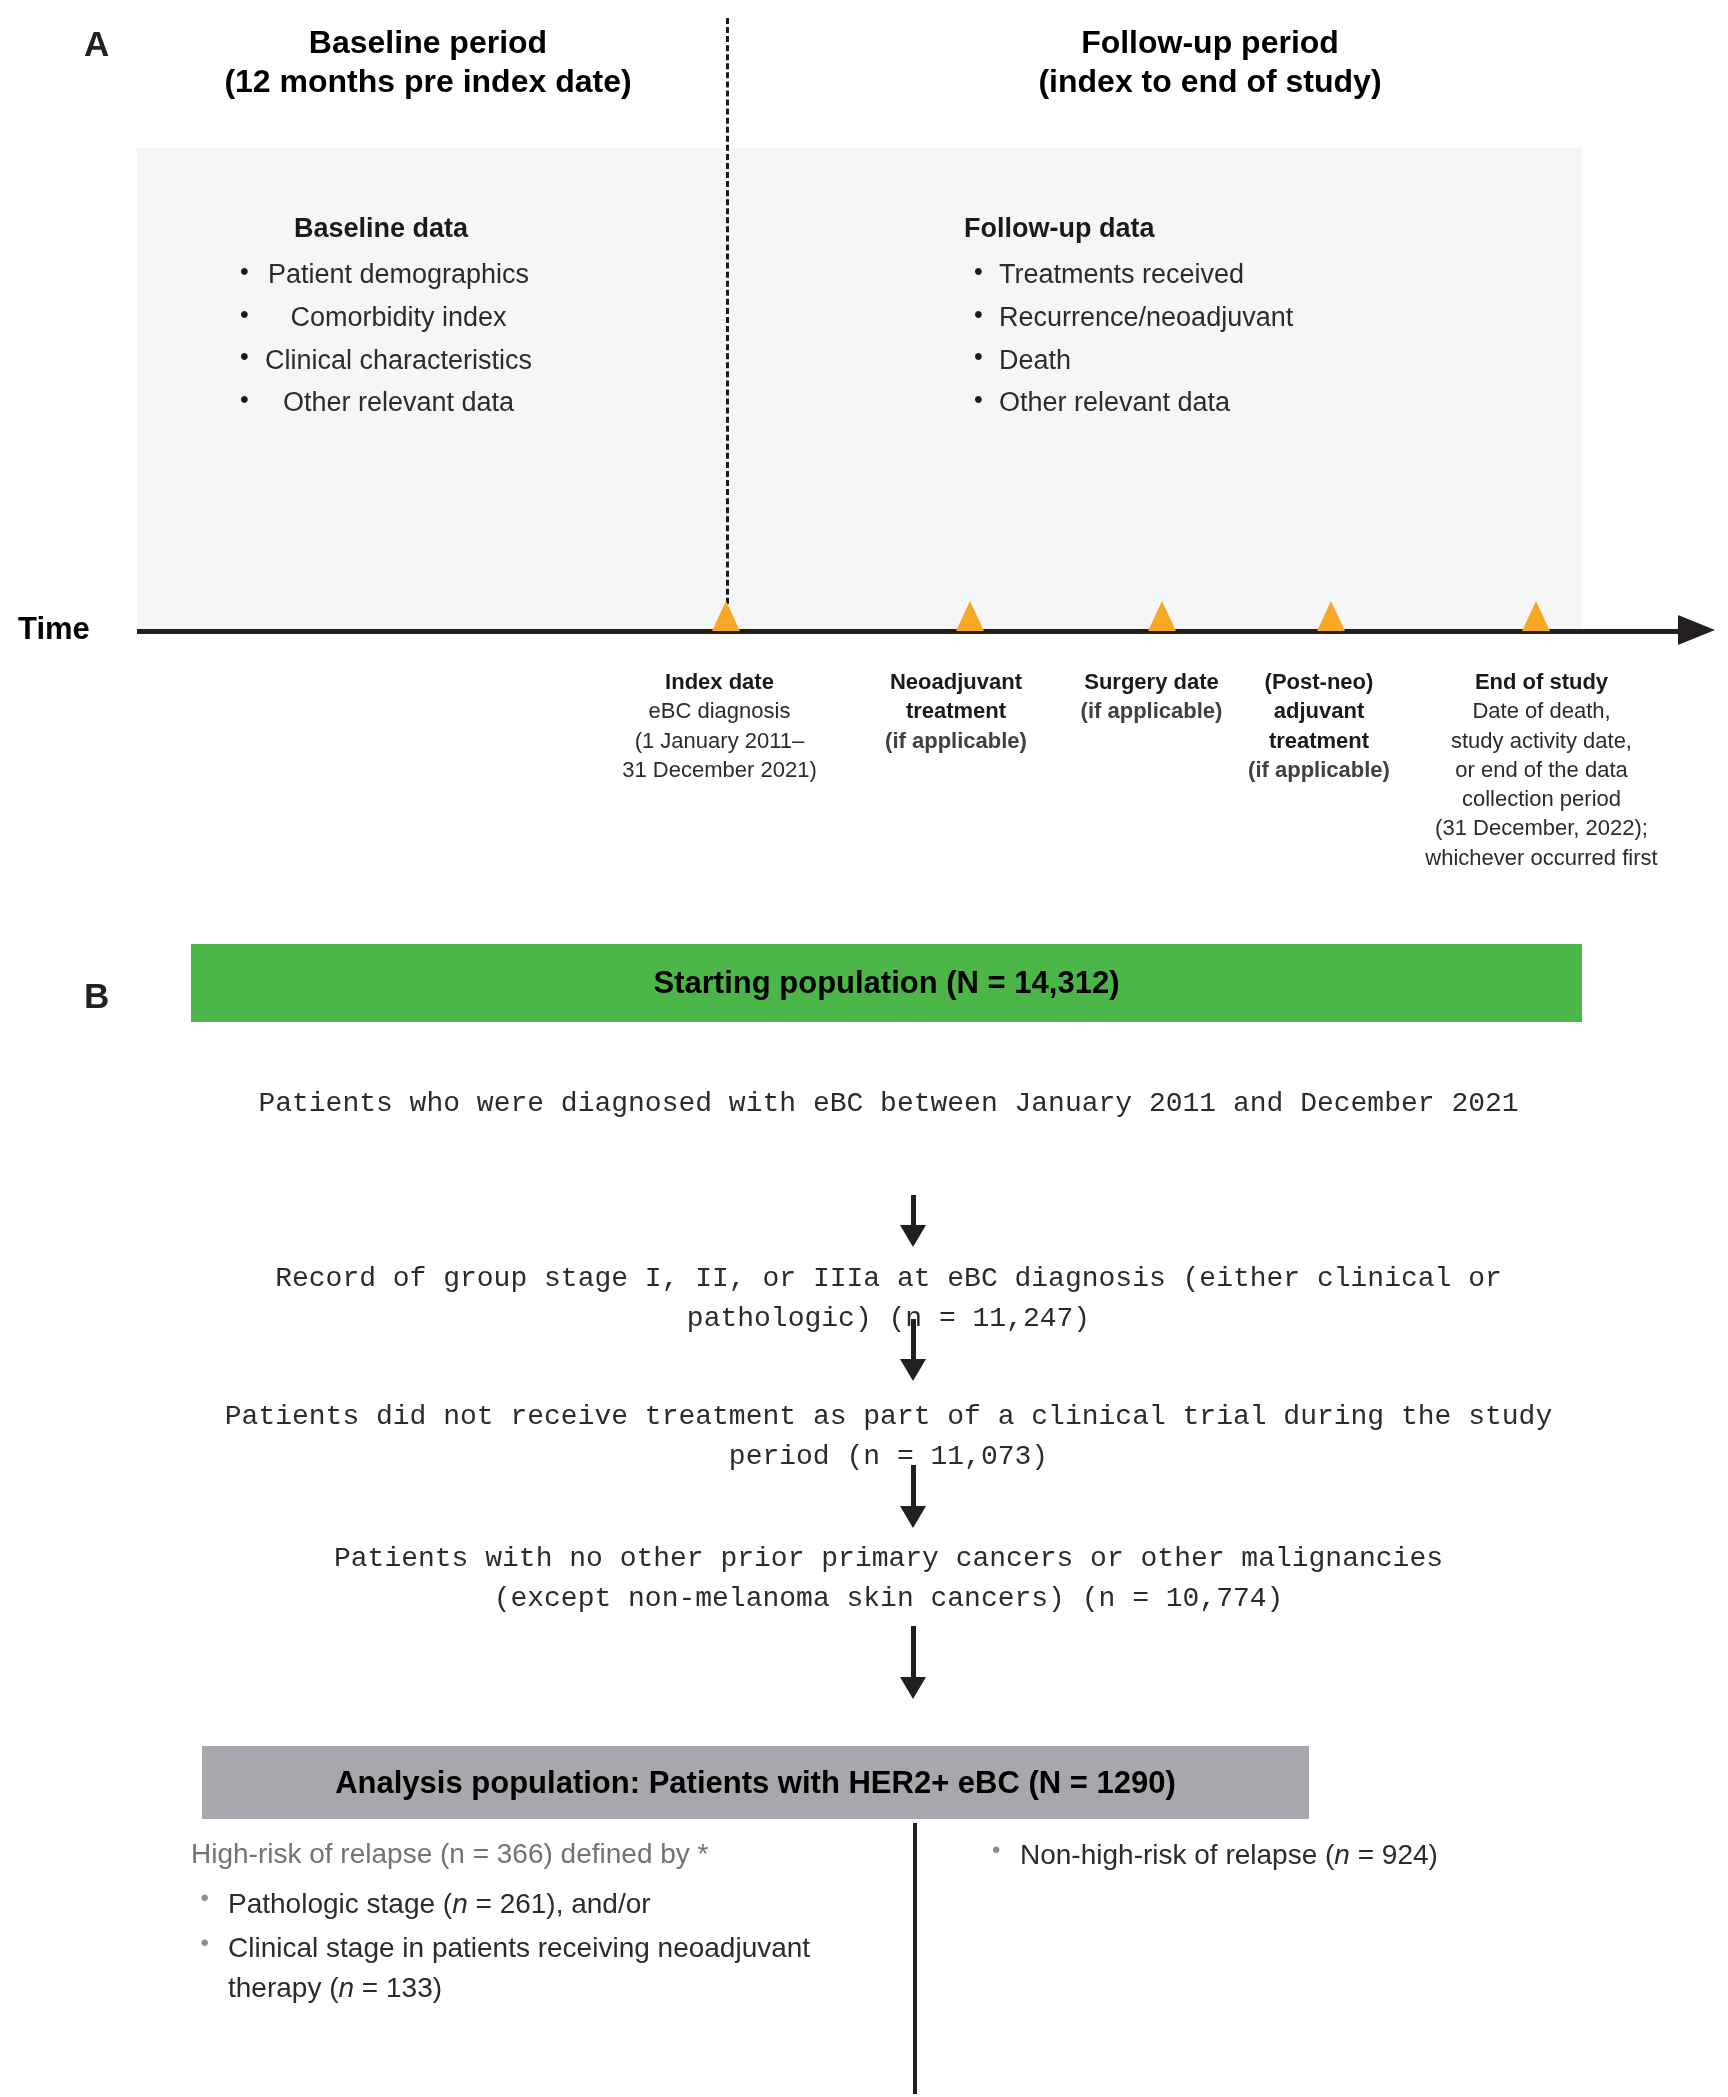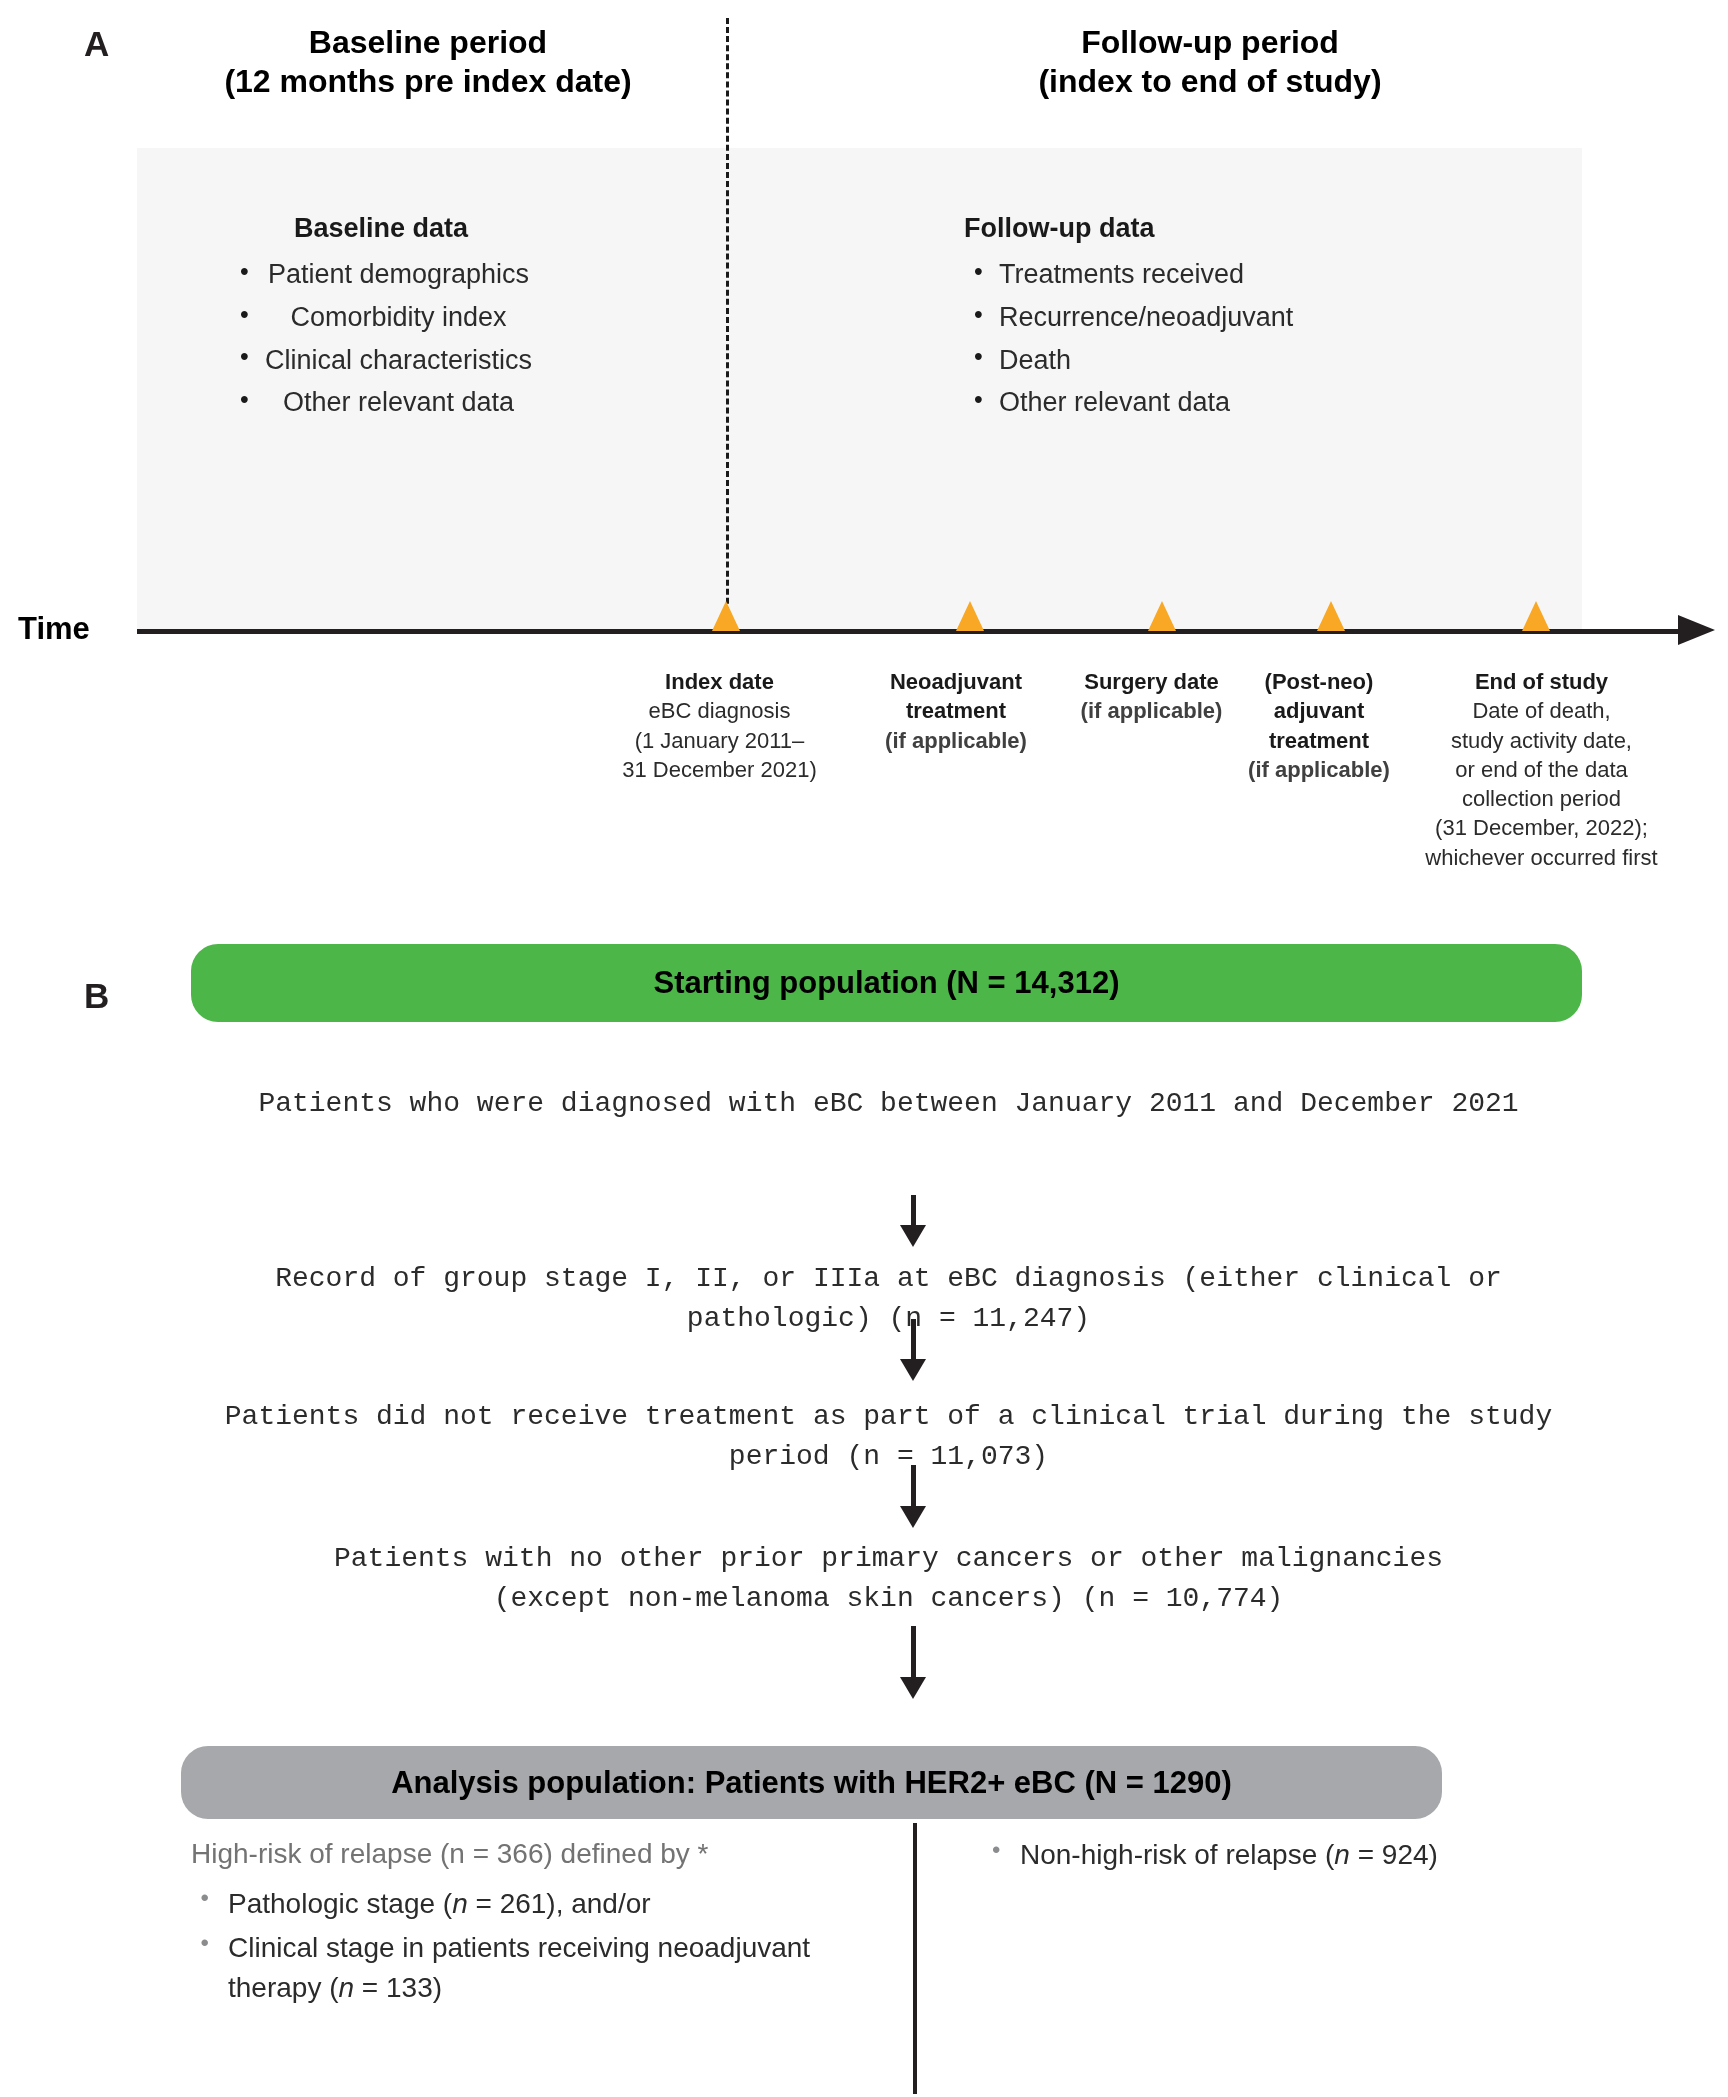--- a/index.html
+++ b/index.html
@@ -120,30 +120,29 @@
   .tl-label .tl-sub { display: block; }
   .tl-label .tl-sub.bold { font-weight: bold; color: #404040; }
 
   .pop-bar {
     position: absolute;
     display: flex; align-items: center; justify-content: center;
     font-weight: bold;
     font-size: 31px;
     color: #000;
     text-align: center;
-    border-radius: 27px;
   }
   #bar-start {
     left: 191px; top: 944px;
     width: 1391px; height: 78px;
     background: #4cb648;
   }
   #bar-analysis {
-    left: 181px; top: 1746px;
-    width: 1261px; height: 73px;
+    left: 202px; top: 1746px;
+    width: 1107px; height: 73px;
     background: #a6a8ab;
   }
 
   .flow-text {
     position: absolute;
     text-align: center;
     font-size: 28px;
     line-height: 1.42;
     color: #2b2b2b;
     font-family: Liberation Mono, monospace;

